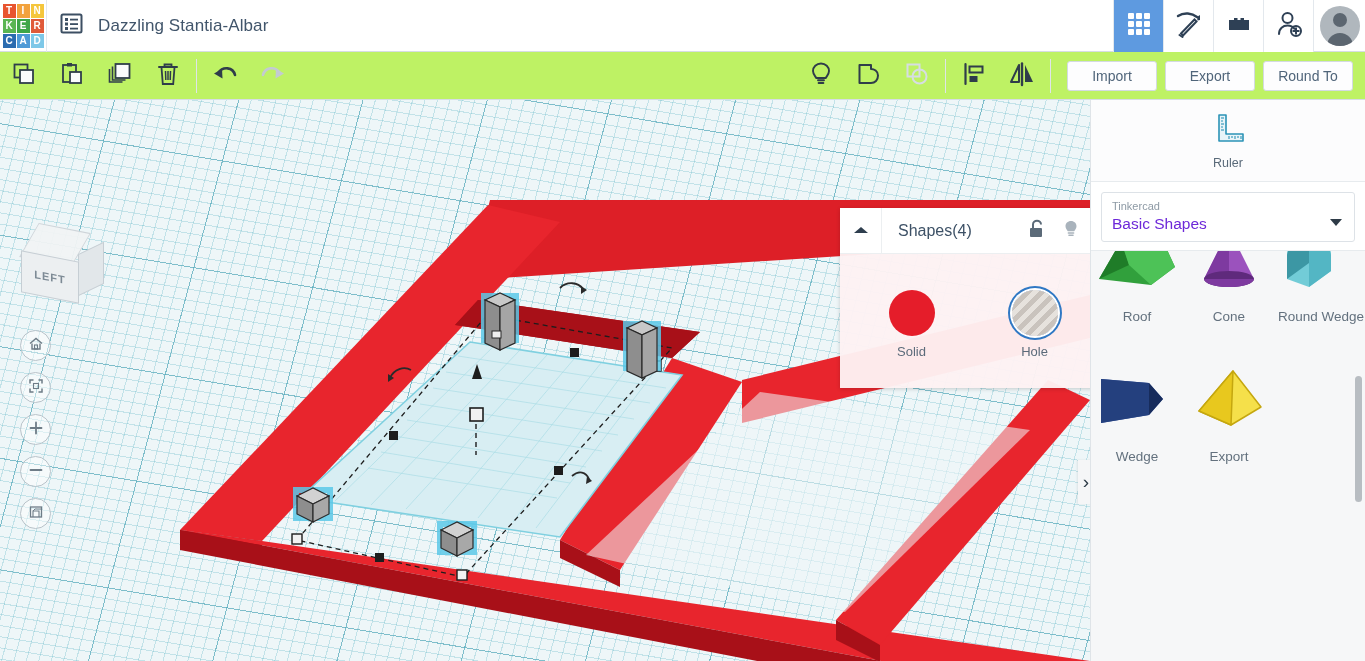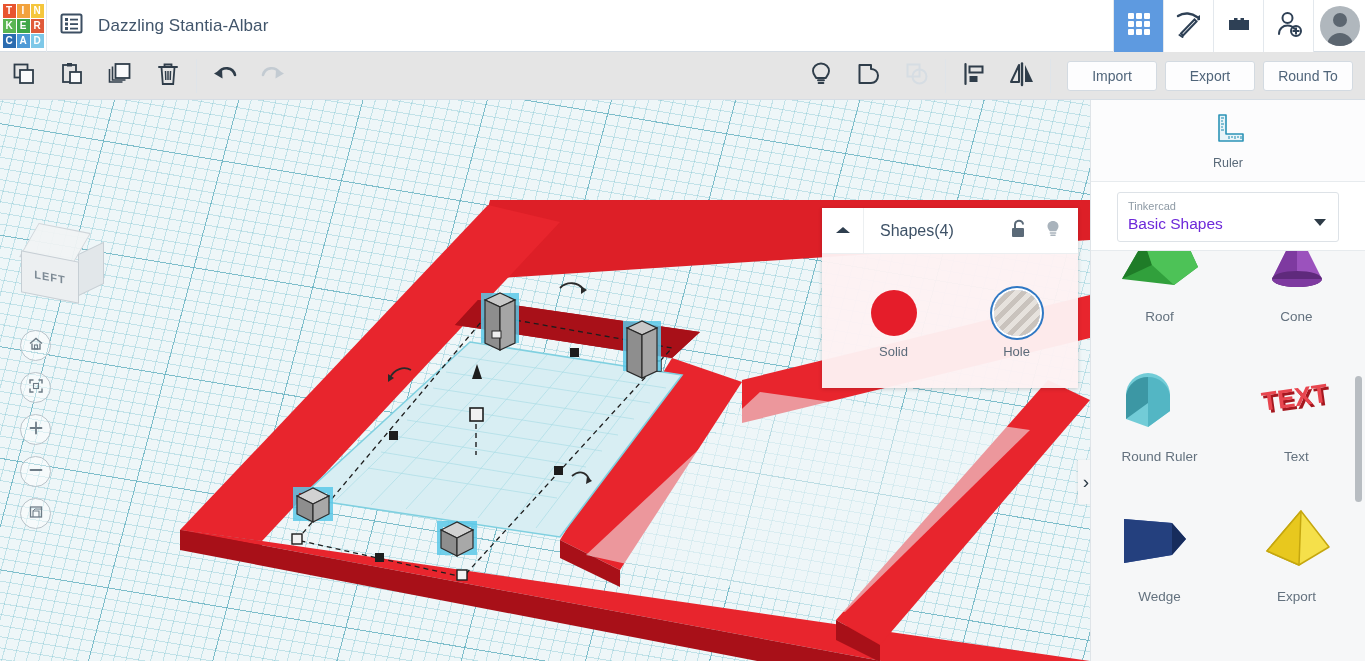--- a/index.html
+++ b/index.html
@@ -72,21 +72,21 @@
   .avatar::after {
     content: ''; position: absolute; bottom: -9px; left: 50%;
     transform: translateX(-50%);
     width: 26px; height: 22px; border-radius: 13px 13px 0 0; background: #5c6670;
   }
 
   
   .toolbar {
     position: absolute; top: 52px; left: 0;
     width: 1365px; height: 48px;
-    background: #e5e5e5;
+    background: #bef264;
     border-bottom: 1px solid #d6dde4;
     display: flex; align-items: center;
   }
   .tb-group { display: flex; align-items: center; height: 48px; }
   .tb-btn {
     width: 48px; height: 48px;
     display: flex; align-items: center; justify-content: center;
     cursor: pointer;
   }
   .tb-sep { width: 1px; height: 34px; background: #dfe4e9; margin: 0 4px; }
@@ -148,21 +148,21 @@
   .nav-btns { position: absolute; left: 20px; top: 230px; }
   .nav-btn {
     width: 31px; height: 31px; border-radius: 50%;
     border: 1px solid #b9c3ca; background: rgba(255,255,255,.45);
     display: flex; align-items: center; justify-content: center;
     margin-bottom: 11px; cursor: pointer; color: #6e7c87;
   }
 
   
   .shapes-panel {
-    position: absolute; left: 822px; top: 108px;
+    position: absolute; left: 840px; top: 108px;
     width: 256px; height: 180px;
     background: rgba(255,255,255,.92);
     box-shadow: 0 1px 4px rgba(0,0,0,.18);
   }
   .sp-head {
     height: 46px; background: #ffffff;
     display: flex; align-items: center;
     border-bottom: 1px solid #eceff1;
   }
   .sp-collapse {
@@ -207,21 +207,21 @@
     height: 82px; display: flex;
     border-bottom: 1px solid #e7ebee;
     background: #fcfcfd;
   }
   .sb-tool {
     flex: 1; display: flex; flex-direction: column;
     align-items: center; justify-content: center; cursor: pointer;
     gap: 5px;
   }
   .sb-tool-label { font-size: 12.5px; color: #5a6a79; }
-  .sb-dropdown-wrap { padding: 10px 26px 8px; }
+  .sb-dropdown-wrap { padding: 10px 10px 8px; }
   .sb-dropdown {
     border: 1px solid #dde2e7; border-radius: 3px;
     padding: 7px 10px 8px; position: relative; cursor: pointer;
     background: #fff;
   }
   .sb-dd-small { font-size: 11px; color: #8e9aa5; margin-bottom: 3px; }
   .sb-dd-main { font-size: 15.5px; color: #6d28d9; }
   .sb-dd-caret {
     position: absolute; right: 12px; top: 26px;
     width: 0; height: 0;
@@ -229,21 +229,21 @@
     border-top: 7px solid #2e3b47;
   }
   .sb-shapes {
     flex: 1; position: relative; overflow: hidden;
     border-top: 1px solid #e7ebee;
     background: #f6f7f8;
   }
   .shape-grid {
     position: absolute; left: 0; top: -48px;
     width: 100%;
-    display: grid; grid-template-columns: 1fr 1fr;
+    display: grid; grid-template-columns: 1fr 1fr 1fr 1fr;
     row-gap: 0;
   }
   .shape-cell {
     height: 140px;
     display: flex; flex-direction: column;
     align-items: center; justify-content: center; gap: 8px;
     cursor: pointer;
   }
   .shape-name { font-size: 13.5px; color: #63717e; }
   .sb-scroll {
@@ -745,21 +745,21 @@
         </div>
 
         <div class="shape-cell">
           <span>
             <svg width="92" height="74" viewBox="0 0 92 74">
               <path d="M12 56 L12 32 A22 22 0 0 1 56 32 L56 48 L34 64 Z" fill="#72ccd7"></path>
               <path d="M12 56 L12 32 A22 22 0 0 1 34 14 L34 40 Z" fill="#3c97a4"></path>
               <path d="M34 14 A22 22 0 0 1 56 32 L56 48 L34 64 L34 40 Z" fill="#53b6c4"></path>
             </svg>
           </span>
-          <span class="shape-name">Round Ruler</span>
+          <span class="shape-name">Round Wedge</span>
         </div>
 
         <div class="shape-cell">
           <span>
             <svg width="92" height="74" viewBox="0 0 92 74">
               <g transform="rotate(-8 46 37)">
                 <text x="46" y="46" text-anchor="middle" font-family="Liberation Sans, sans-serif" font-size="26" font-weight="bold" fill="#a5171f">TEXT</text>
                 <text x="44" y="43" text-anchor="middle" font-family="Liberation Sans, sans-serif" font-size="26" font-weight="bold" fill="#e8464f">TEXT</text>
               </g>
             </svg>

